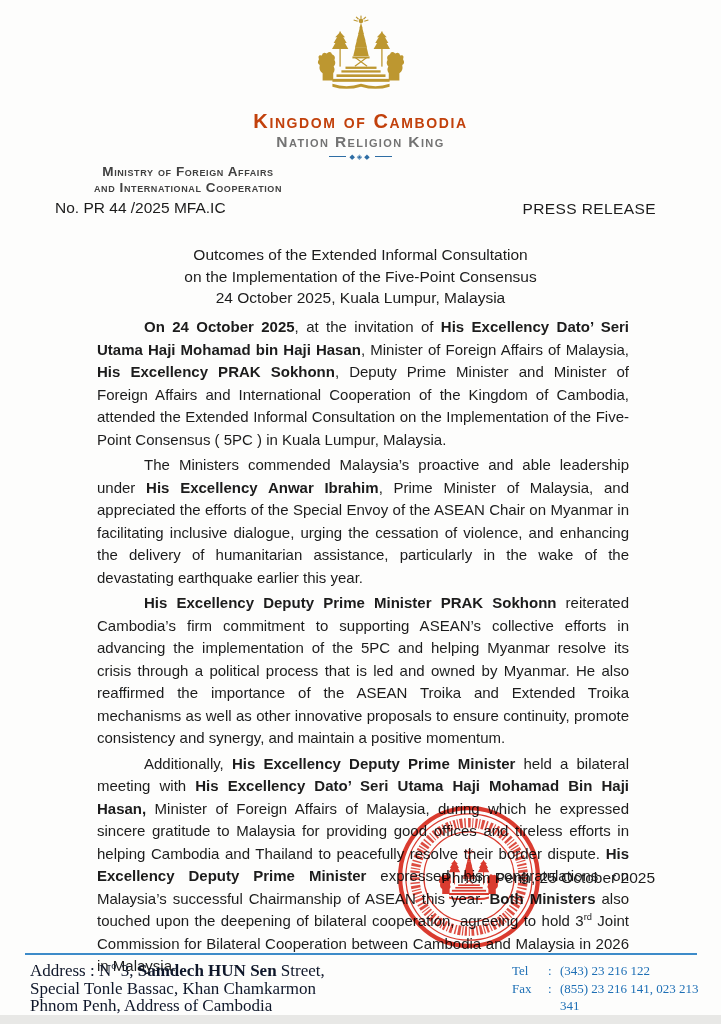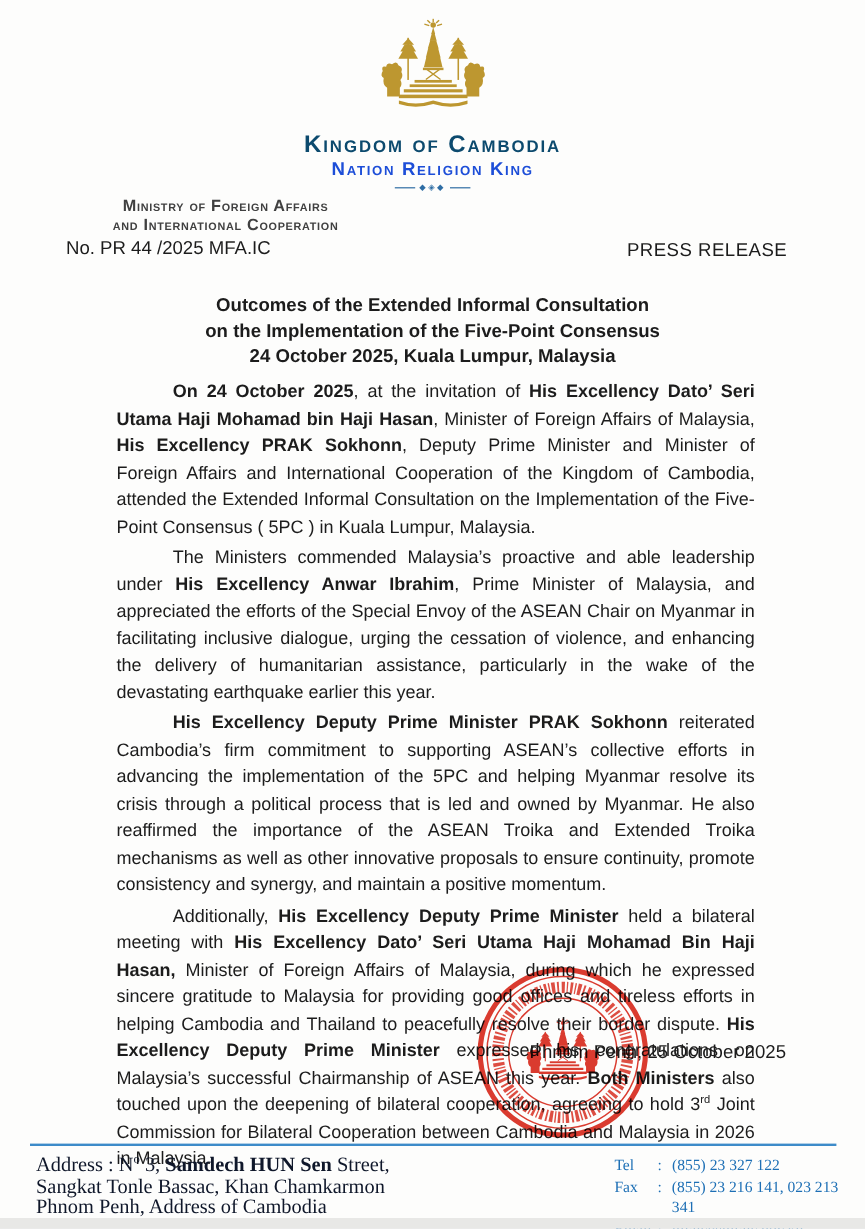--- a/index.html
+++ b/index.html
@@ -4,35 +4,35 @@
 <style>
   html,body{margin:0;padding:0;background:#cfcfcf;}
   .page{position:relative;width:721px;height:1024px;margin:0 auto;background:#fdfdfc;
         font-family:"Liberation Sans",sans-serif;color:#1c1c1c;overflow:hidden;}
   .sc{font-variant:small-caps;}
   .b{font-weight:bold;margin-top:47px;}
   sup{font-size:0.62em;line-height:0;vertical-align:super;}
 
   
   .arms{position:absolute;top:6px;left:0;right:0;display:flex;justify-content:center;color:#bd9730;}
-  .kingdom{position:absolute;top:110px;left:0;right:0;text-align:center;color:#0c4a6e;
+  .kingdom{position:absolute;top:110px;left:0;right:0;text-align:center;color:#c2410c;
            font-weight:bold;font-size:20px;letter-spacing:1.6px;}
-  .motto{position:absolute;top:133px;left:0;right:0;text-align:center;color:#1d4ed8;
+  .motto{position:absolute;top:133px;left:0;right:0;text-align:center;color:#737373;
          font-weight:bold;font-size:15.5px;letter-spacing:1.4px;}
   .ornament{position:absolute;top:153px;left:0;right:0;display:flex;justify-content:center;
             align-items:center;gap:3px;color:#2e6da4;}
   .orn-line{width:17px;height:1px;background:#2e6da4;}
   .orn-glyph{font-size:7px;letter-spacing:2px;line-height:7px;}
   .ministry{position:absolute;top:164px;left:16px;width:344px;text-align:center;color:#404040;
             font-weight:bold;font-size:13.5px;letter-spacing:0.6px;line-height:15.5px;}
   .refno{position:absolute;top:199px;left:55px;font-size:15.5px;}
   .doctype{position:absolute;top:200px;right:65px;font-size:15.5px;letter-spacing:0.4px;text-align:center;}
 
   
-  .title{position:absolute;top:244px;left:0;right:0;text-align:center;font-weight:bold;
+  .title{position:absolute;top:244px;left:0;right:0;text-align:center;font-weight:normal;
          font-size:15.5px;line-height:21.5px;}
   .body{position:absolute;top:316px;left:97px;width:532px;font-size:15px;line-height:22.5px;
         text-align:justify;}
   .para{margin:0 0 3px 0;text-indent:47px;}
 
   
   .signoff{position:absolute;top:869px;right:66px;font-size:15.5px;}
   .stamp{position:absolute;left:393px;top:801px;width:152px;height:152px;
          mix-blend-mode:multiply;opacity:0.92;}
 
@@ -149,28 +149,28 @@
       </g>
       <g color="#d92a1d">
         <use href="#arms" x="44" y="50" width="72" height="60"></use>
       </g>
     </svg>
   </div>
 
   <div class="rule"></div>
   <div class="addr">
     <div><span>Address : N</span><sup>o</sup><span> 3, </span><span class="b">Samdech HUN Sen</span><span> Street,</span></div>
-    <div>Sangkat Tonle Bassac, Khan Chamkarmon</div>
+    <div>Special Tonle Bassac, Khan Chamkarmon</div>
     <div>Phnom Penh, Address of Cambodia</div>
   </div>
   <div class="contacts">
     <div class="crow">
       <span class="clabel">Tel</span>
       <span class="csep">:</span>
-      <span class="cval">(855) 23 327 122</span>
+      <span class="cval">(343) 23 216 122</span>
     </div>
     <div class="crow">
       <span class="clabel">Fax</span>
       <span class="csep">:</span>
       <span class="cval">(855) 23 216 141, 023 213 341</span>
     </div>
     <div class="crow">
       <span class="clabel">Email</span>
       <span class="csep">:</span>
       <span class="cval">mfaic@mfaic.gov.kh</span>

